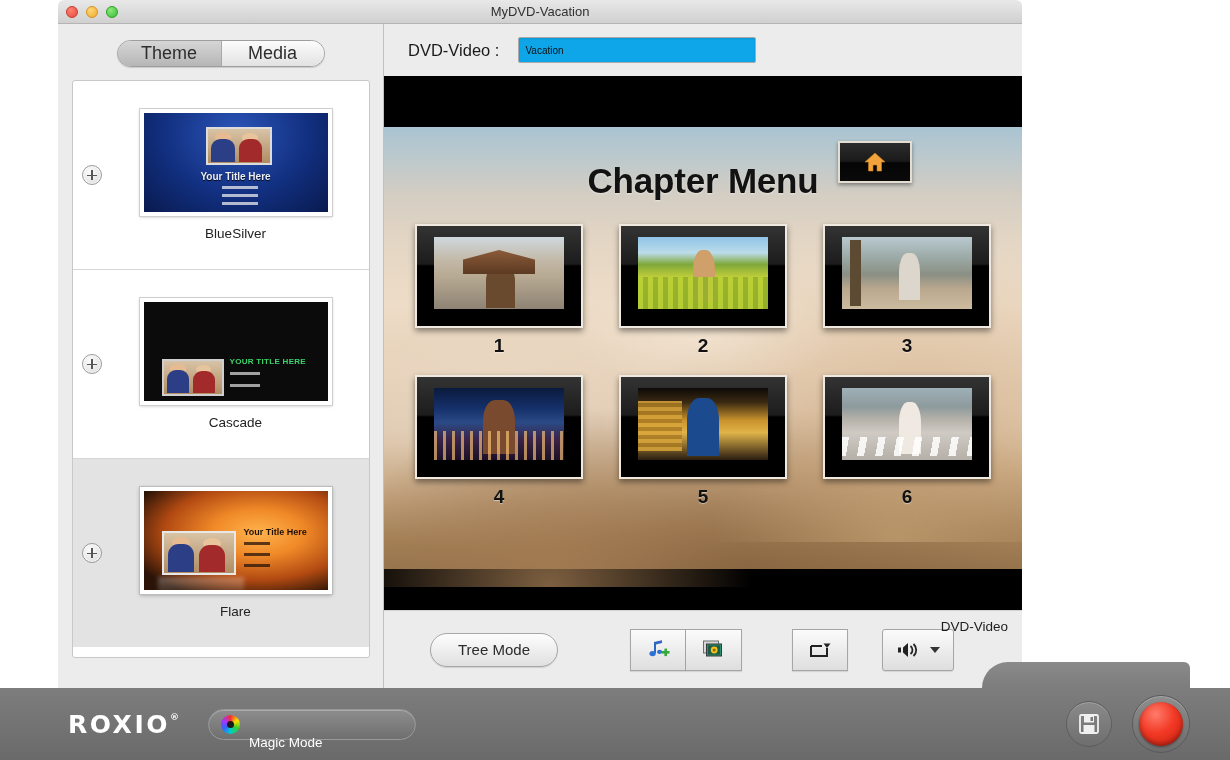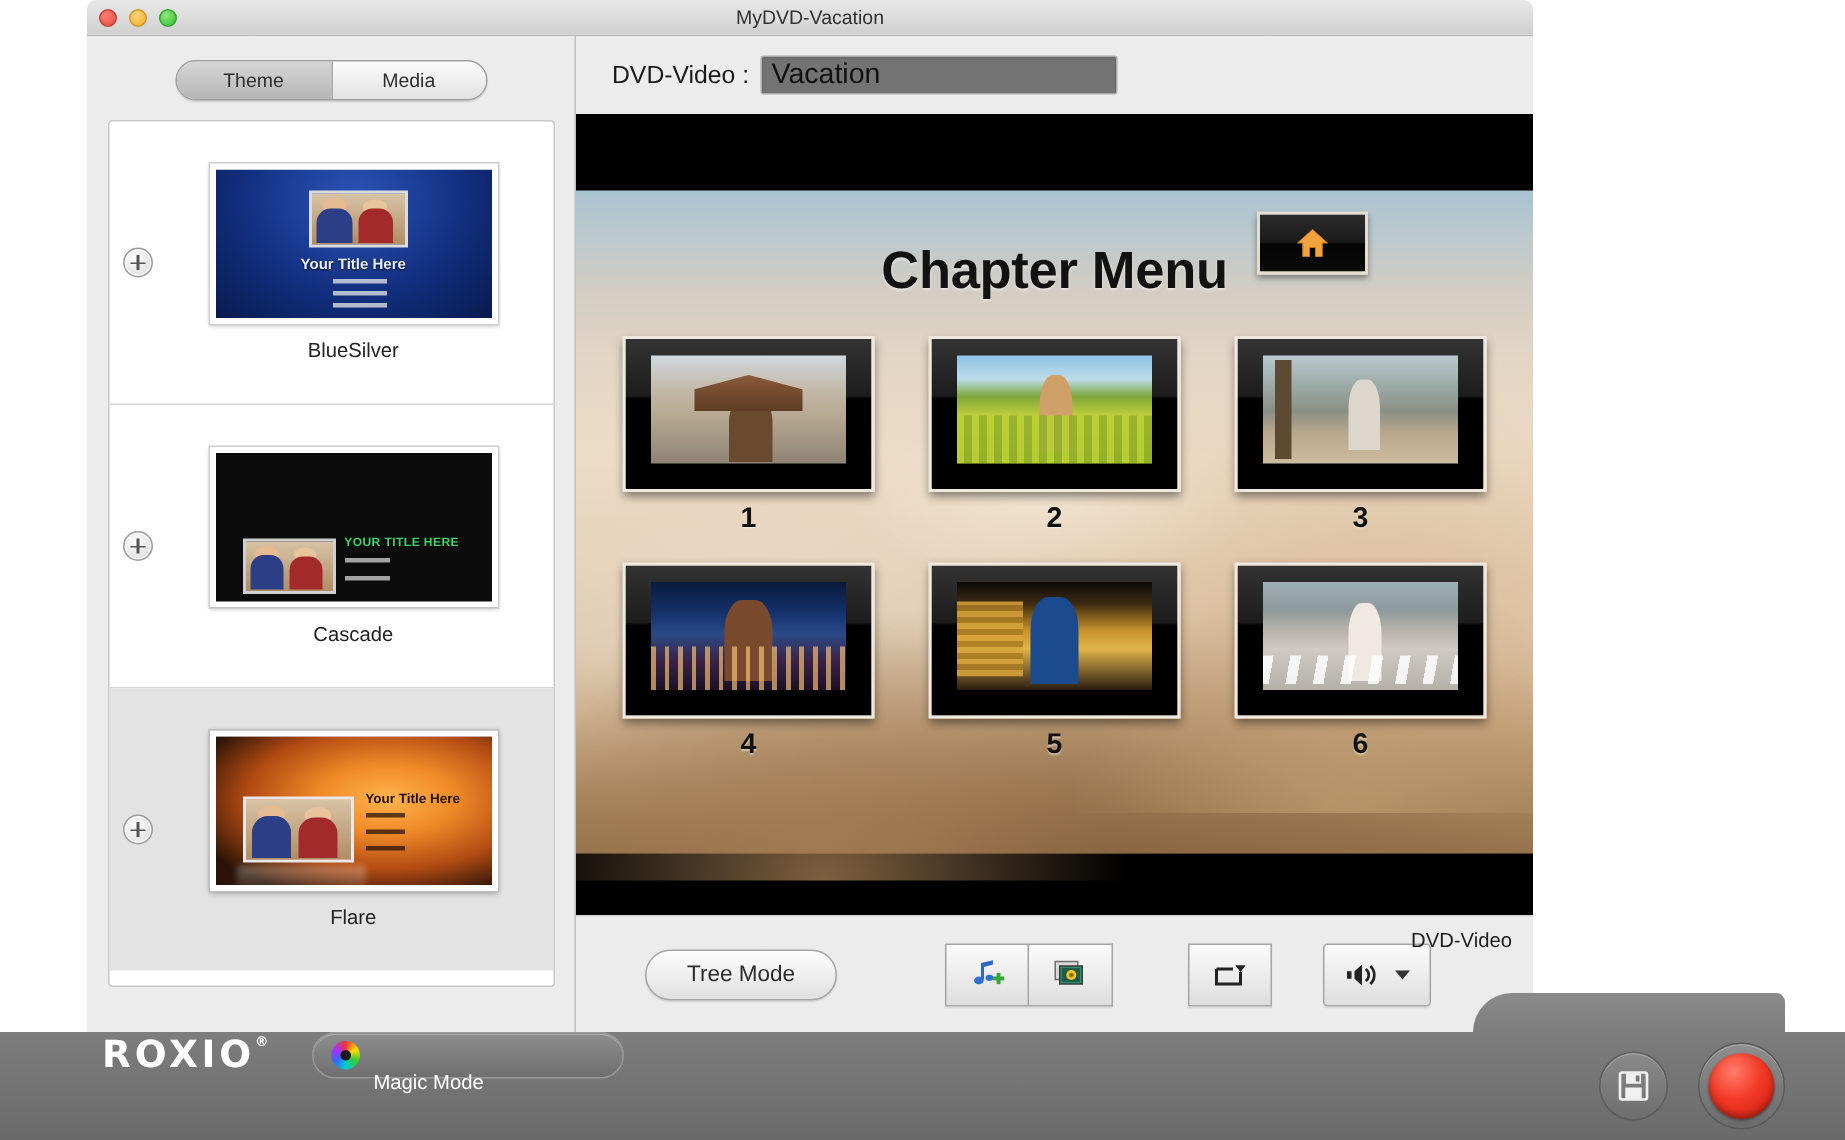--- a/index.html
+++ b/index.html
@@ -39,21 +39,21 @@
     position: relative;
   }
   .segwrap { padding: 16px 0 10px 0; display: flex; justify-content: center; }
   .segment {
     display: flex; height: 27px; border-radius: 14px;
     border: 1px solid #9e9e9e; overflow: hidden;
     box-shadow: 0 1px 1px rgba(0,0,0,.14);
   }
   .seg {
     width: 103px; line-height: 25px; text-align: center;
-    font-size: 13px; color: #2e2e2e; cursor: default;
+    font-size: 18px; color: #2e2e2e; cursor: default;
   }
   .seg.on  { background: linear-gradient(#d6d6d6, #b6b6b6); }
   .seg.off { background: linear-gradient(#fcfcfc, #e2e2e2); border-left: 1px solid #a8a8a8; }
 
   .themelist {
     position: absolute; left: 14px; top: 56px; width: 298px; height: 578px;
     background: #ffffff; border: 1px solid #c8c8c8; border-radius: 3px;
     overflow: hidden;
   }
   .themerow {
@@ -129,23 +129,23 @@
   .divider { height: 1px; background: #d6d6d6; }
 
   
   .rightpanel { flex: 1; display: flex; flex-direction: column; background: #ececec; }
   .dvdbar {
     height: 52px; display: flex; align-items: center; padding-left: 24px;
     background: #ececec;
   }
   .dvdlabel { font-size: 16.5px; color: #1a1a1a; }
   .dvdinput {
-    margin-left: 8px; width: 238px; height: 26px;
-    border: 1px solid #a9a9a9; background: #737373; border-radius: 2px;
-    font-size: 19px; color: #111; padding: 0 6px;
+    margin-left: 19px; width: 238px; height: 26px;
+    border: 1px solid #a9a9a9; background: #0ea5e9; border-radius: 2px;
+    font-size: 10px; color: #111; padding: 0 6px;
     font-family: "Liberation Sans", sans-serif;
     box-shadow: inset 0 1px 2px rgba(0,0,0,.10);
   }
 
   
   .preview { position: relative; height: 534px; background: #000; overflow: hidden; }
   .bgplate {
     position: absolute; left: 0; right: 0; top: 51px; height: 442px;
     background:
       radial-gradient(ellipse 120% 60% at 50% 100%, rgba(120,84,52,.55) 0%, rgba(120,84,52,0) 62%),
@@ -261,21 +261,21 @@
   .caret { width:0;height:0;border-left:5px solid transparent;border-right:5px solid transparent;border-top:6px solid #333; }
   .fmtlabel {
     position: absolute; right: 14px; top: 8px;
     font-size: 13.5px; color: #1d1d1d;
   }
 
   
   .footer {
     position: absolute; left: 0; bottom: 0; width: 1230px; height: 72px;
     background: linear-gradient(#7d7d7d, #6a6a6a);
-    display: flex; 
+    display: flex; align-items: center;
   }
   .roxio {
     margin-left: 68px; font-size: 25px; font-weight: bold; color: #fff;
     letter-spacing: 2.5px; font-family: "DejaVu Sans", sans-serif;
     position: relative;
   }
   .roxio .reg { position:absolute; right:-9px; top:2px; font-size:9px; letter-spacing:0; }
   .magic {
     margin-left: 38px; width: 208px; height: 31px; border-radius: 16px;
     background: linear-gradient(#8d8d8d, #6f6f6f);

